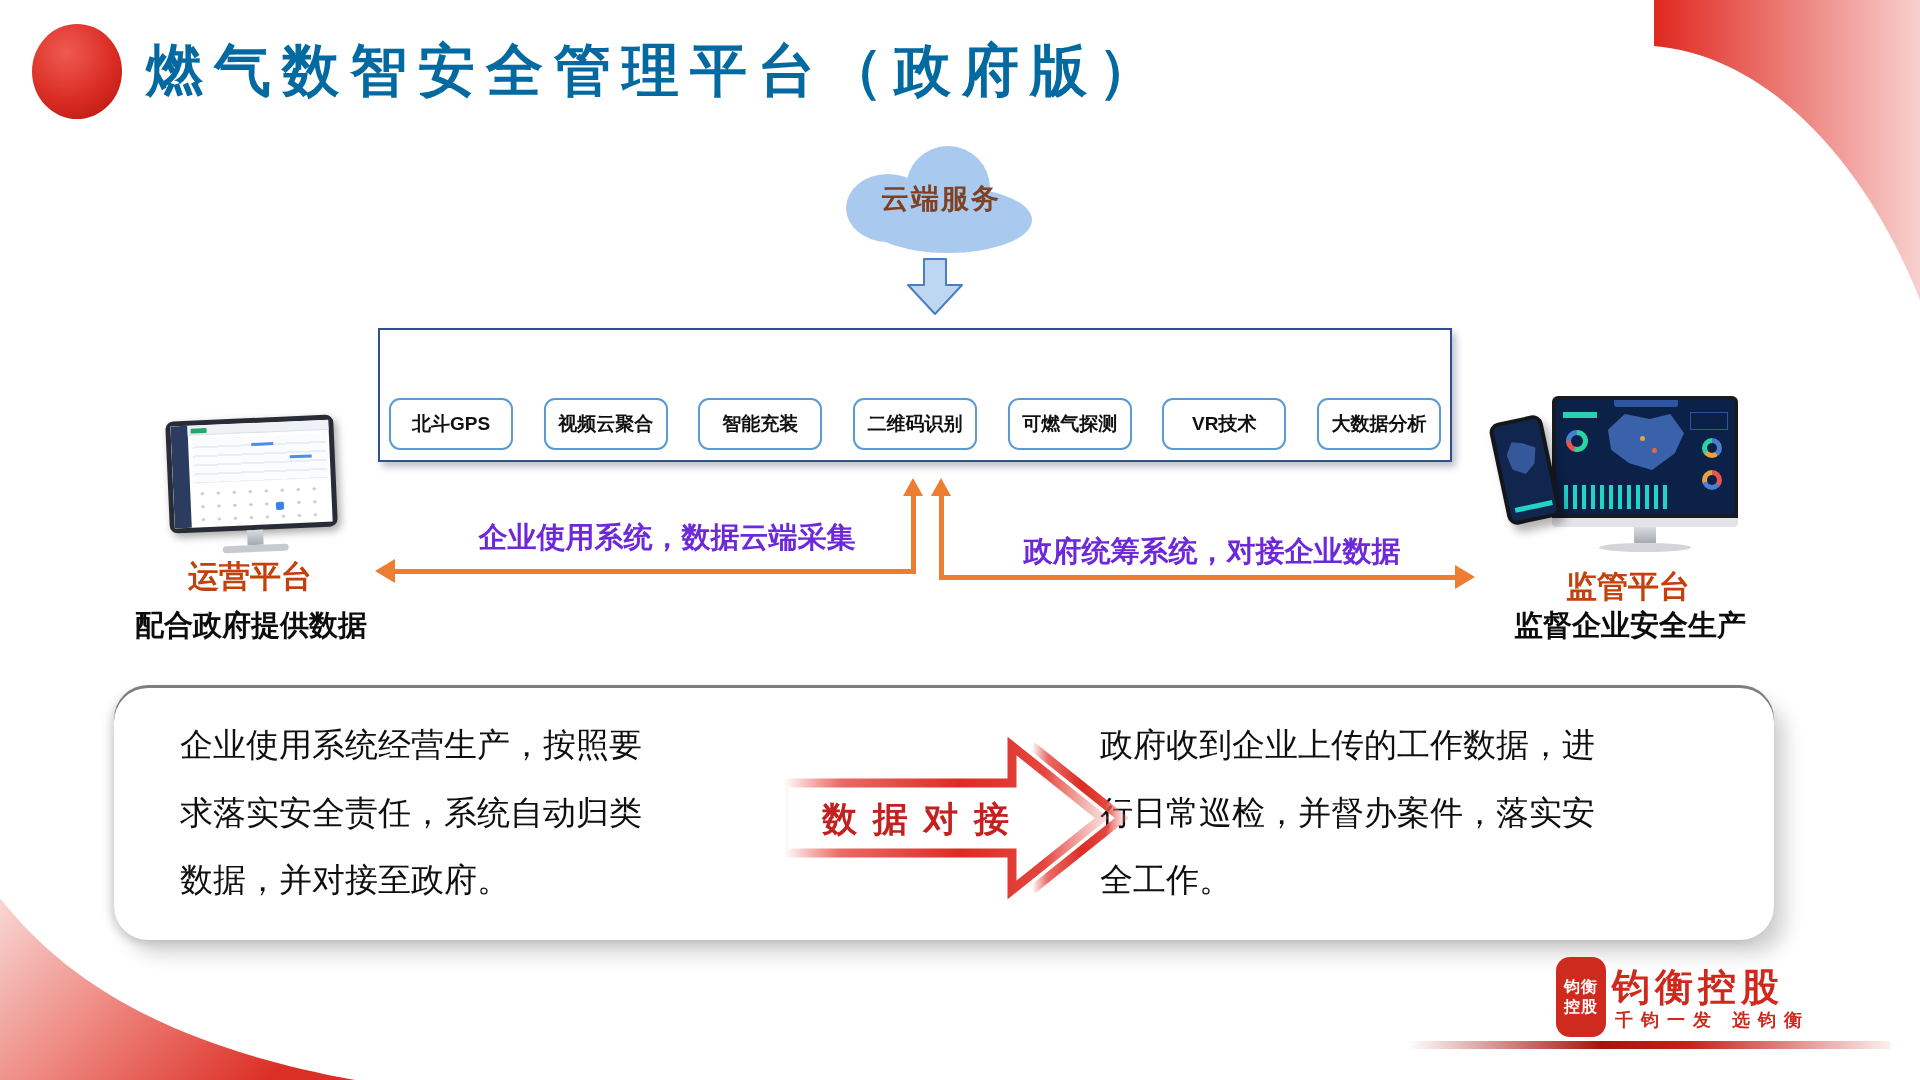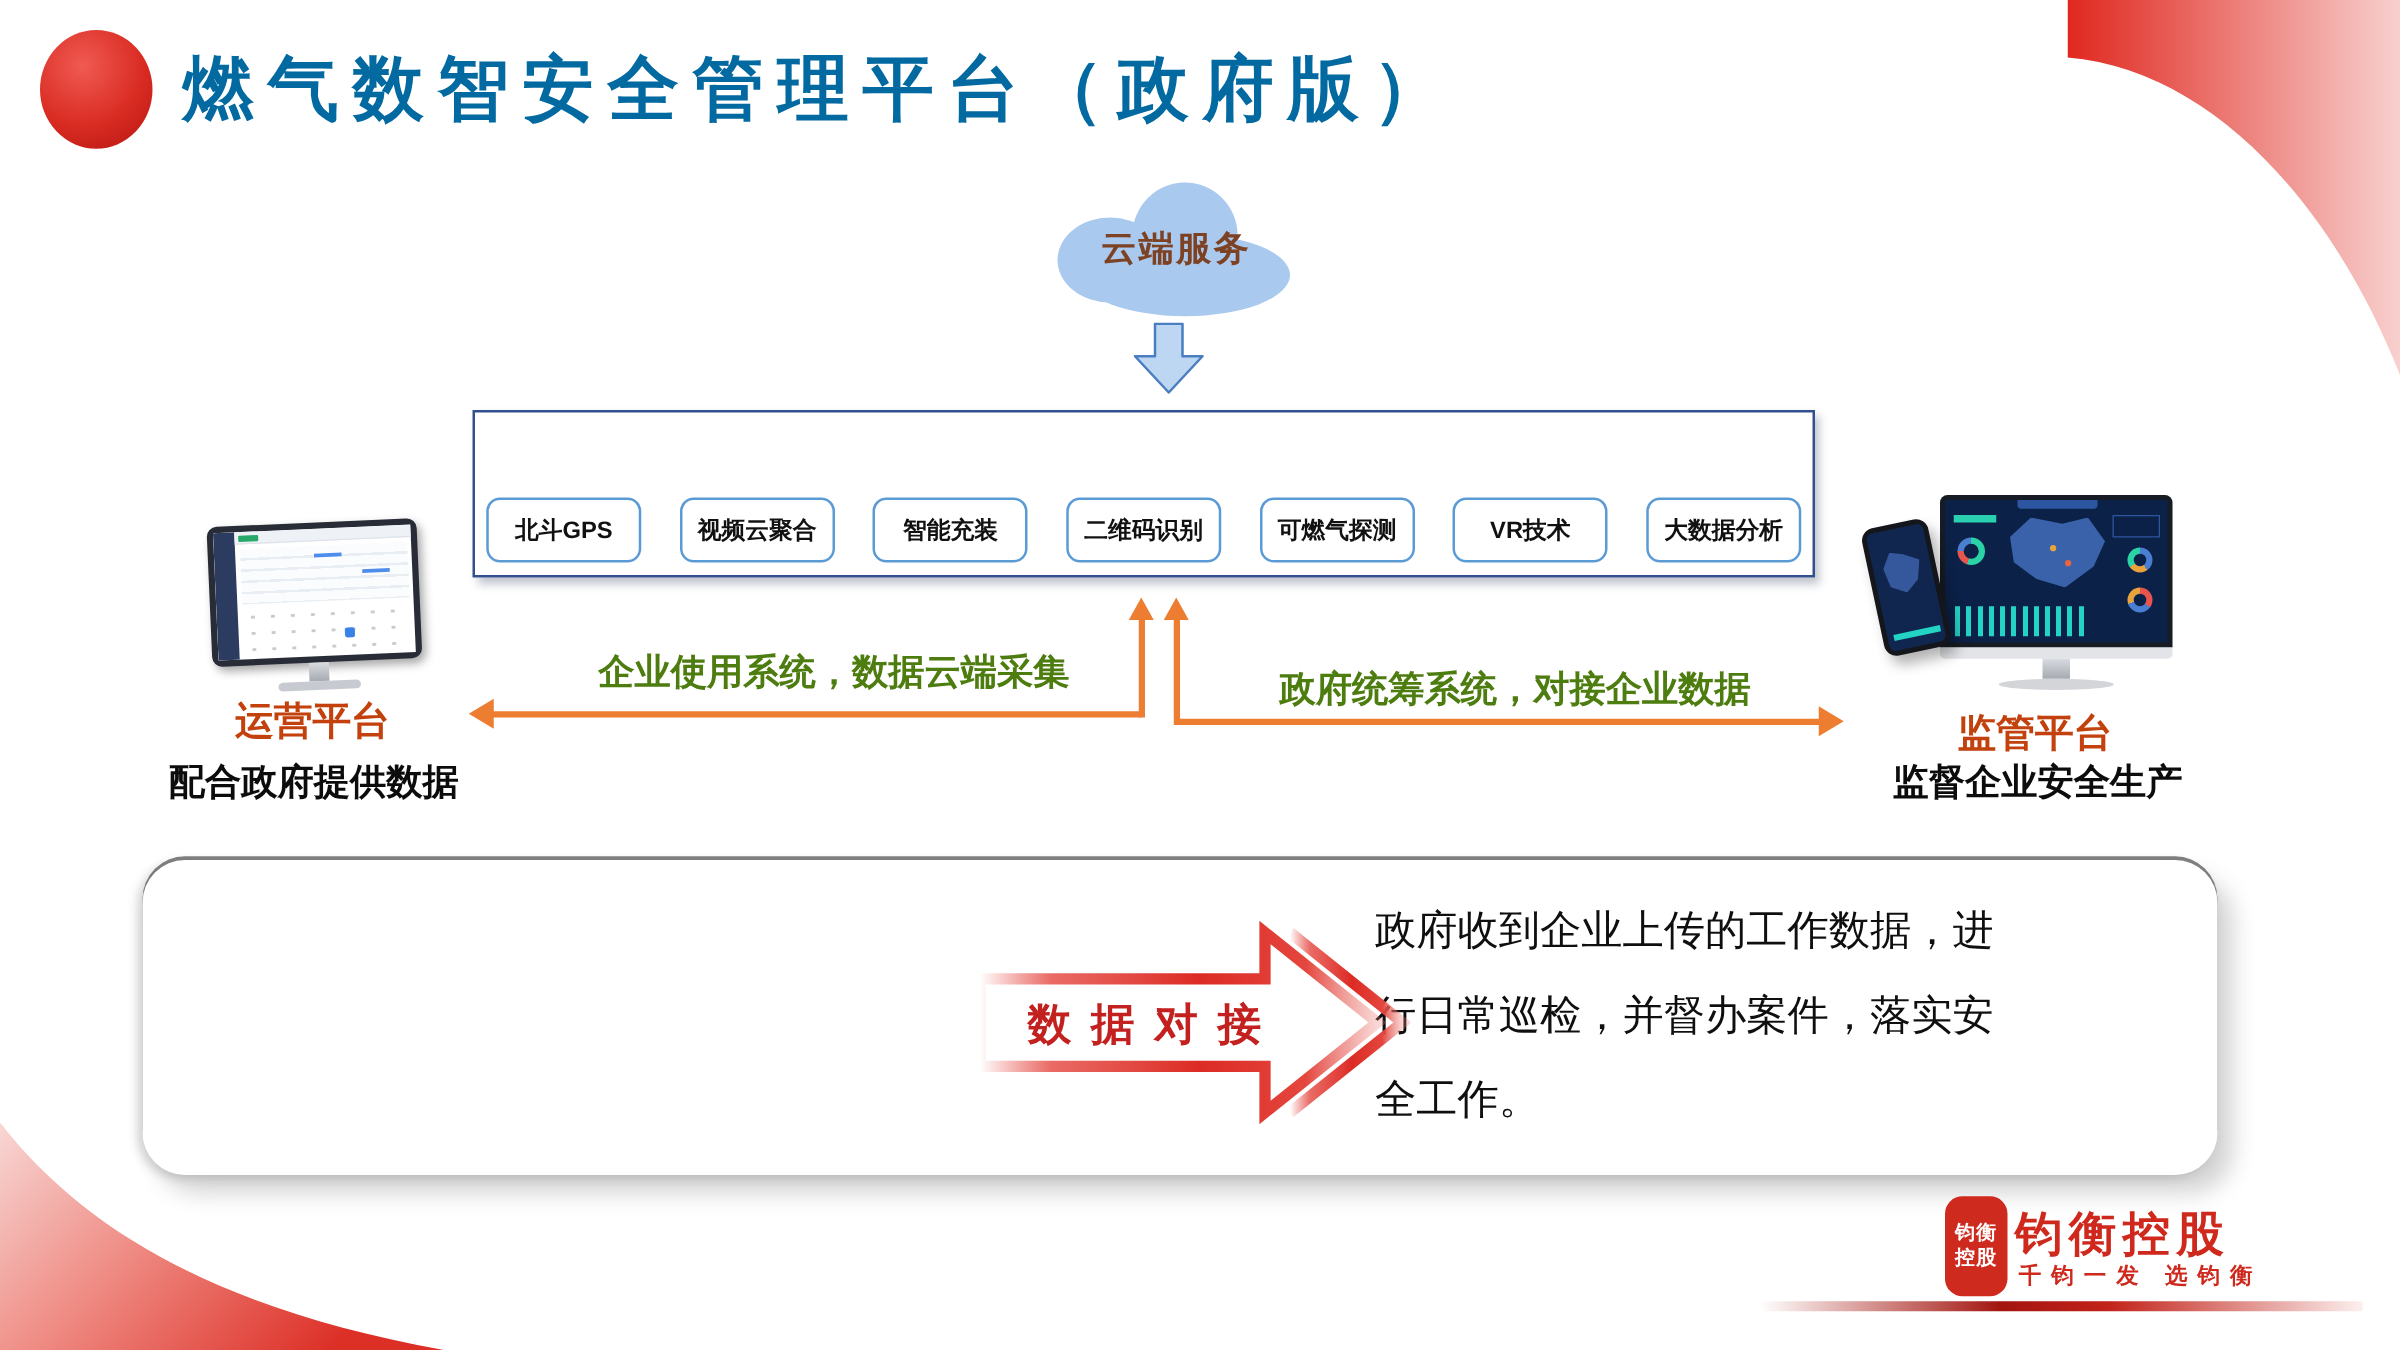--- a/index.html
+++ b/index.html
@@ -76,21 +76,21 @@
 
   
   .plat-name{font-size:31px;font-weight:bold;color:#c2410c;text-align:center;white-space:nowrap;}
   .plat-cap{font-size:29px;font-weight:bold;color:#0c0c0c;text-align:center;white-space:nowrap;}
   .lp-name{left:140px;top:556px;width:220px;}
   .lp-cap{left:128px;top:606px;width:246px;}
   .rp-name{left:1522px;top:556px;width:212px;margin-top:10px;}
   .rp-cap{left:1508px;top:606px;width:244px;}
 
   
-  .flow-text{font-size:29px;font-weight:bold;color:#4d7c0f;text-align:center;white-space:nowrap;}
+  .flow-text{font-size:29px;font-weight:bold;color:#6d28d9;text-align:center;white-space:nowrap;}
   .ft-left{left:397px;top:518px;width:540px;}
   .ft-right{left:942px;top:532px;width:540px;}
   .o-line{background:#ed7d31;}
   .o-h-left{left:393px;top:569px;width:520px;height:5px;}
   .o-v-left{left:911px;top:494px;width:5px;height:80px;}
   .o-h-right{left:941px;top:575px;width:518px;height:5px;}
   .o-v-right{left:939px;top:494px;width:5px;height:86px;}
   .o-head{width:0;height:0;}
   .o-head-left{left:375px;top:559px;border-top:12px solid transparent;border-bottom:12px solid transparent;border-right:20px solid #ed7d31;}
   .o-head-right{left:1455px;top:565px;border-top:12px solid transparent;border-bottom:12px solid transparent;border-left:20px solid #ed7d31;}
@@ -232,20 +232,21 @@
   <div class="abs o-line o-h-left"></div>
   <div class="abs o-line o-v-left"></div>
   <div class="abs o-line o-h-right"></div>
   <div class="abs o-line o-v-right"></div>
   <div class="abs o-head o-head-left"></div>
   <div class="abs o-head o-head-right"></div>
   <div class="abs o-head o-head-up1"></div>
   <div class="abs o-head o-head-up2"></div>
 
   <div class="abs bottom-card"></div>
+  <div class="abs para para-left">企业使用系统经营生产，按照要求落实安全责任，系统自动归类数据，并对接至政府。</div>
   <div class="abs para para-right">政府收到企业上传的工作数据，进行日常巡检，并督办案件，落实安全工作。</div>
 
   <svg class="abs datalink-svg" width="362" height="185" viewBox="0 0 362 185">
     <defs>
       <linearGradient id="gr-arrow" x1="0" y1="0" x2="1" y2="0">
         <stop offset="0" stop-color="#e12d28" stop-opacity="0"></stop>
         <stop offset="0.18" stop-color="#e4453e" stop-opacity="0.8"></stop>
         <stop offset="0.55" stop-color="#dc2b24"></stop>
         <stop offset="0.82" stop-color="#e4463e"></stop>
         <stop offset="1" stop-color="#ea7a74" stop-opacity="0.3"></stop>

